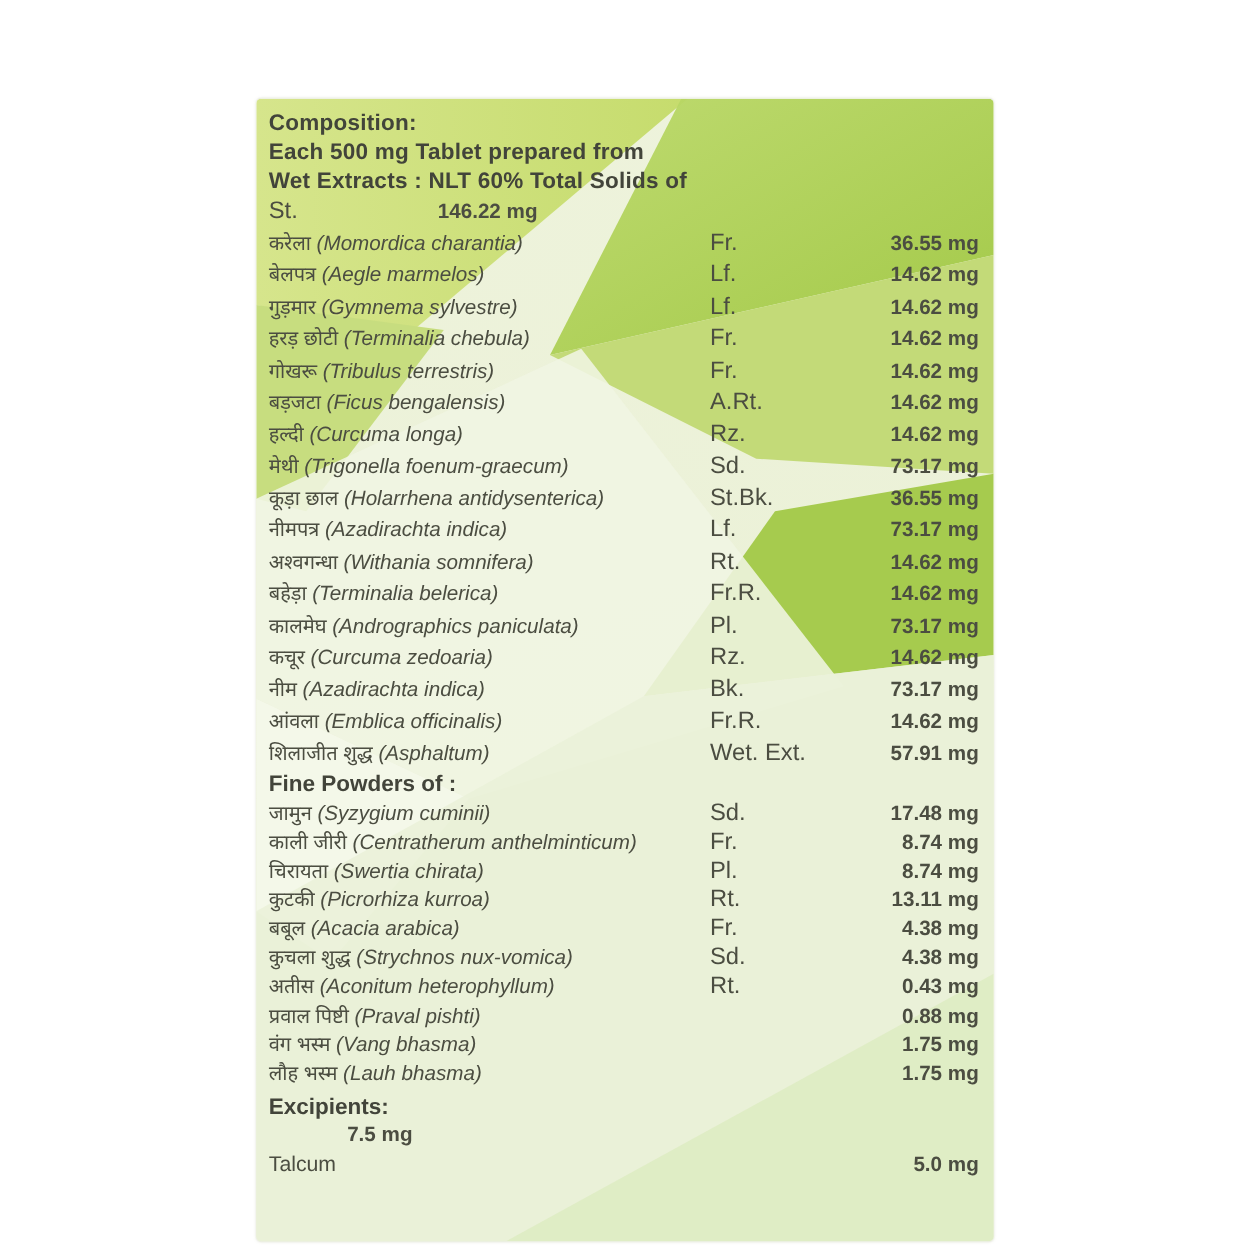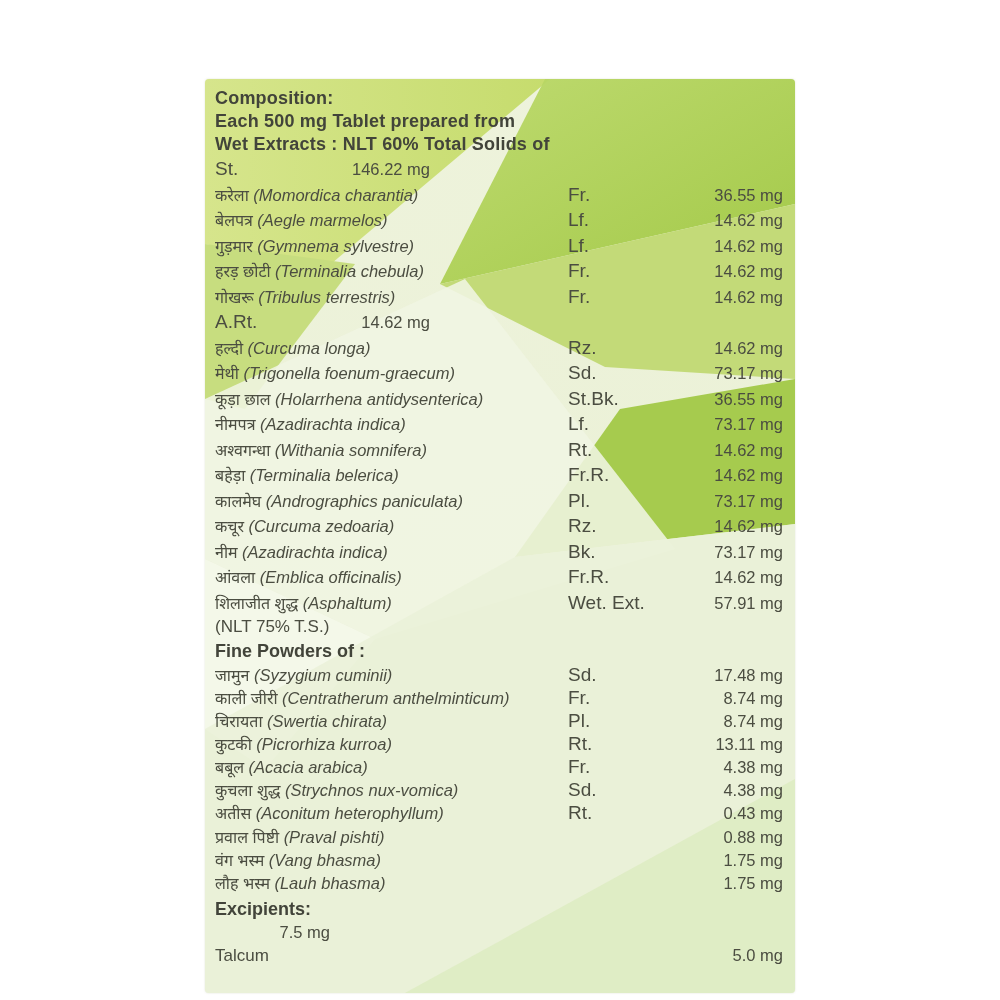--- a/index.html
+++ b/index.html
@@ -63,21 +63,21 @@
   #wet-rows .row { height: 25.5px; line-height: 25.5px; }
   #fine-rows .row, #mineral-rows .row, #excipient-rows .row { height: 23px; line-height: 23px; }
   #mineral-rows { margin-top: 2px; }
   .exc-head { margin-top: 2px; }
 
   .nm { flex: 1 1 auto; overflow: hidden; }
   .hi  { font-size: 16px; }
   .lat { font-style: italic; font-size: 16.5px; }
   .plain { font-size: 17px; }
   .pt  { width: 100px; text-align: left; font-size: 19px; flex: 0 0 auto; }
-  .amt { width: 115px; text-align: right; font-size: 16.5px; flex: 0 0 auto; }
+  .amt { width: 115px; text-align: right; font-size: 16.5px; flex: 0 0 auto; font-weight: bold; }
 </style>
 </head>
 <body>
 
 <div class="stage">
   <div class="label">
 
     <svg class="bg" viewBox="0 0 590 914" preserveAspectRatio="none" aria-hidden="true">
       <defs>
         <linearGradient id="gBright" x1="0" y1="0" x2="1" y2="1">
@@ -145,20 +145,21 @@
     <span class="amt">14.62 mg</span>
   </div>
 
   <div class="row">
     <span class="nm"><span class="hi">गोखरू</span> <span class="lat">(Tribulus terrestris)</span></span>
     <span class="pt">Fr.</span>
     <span class="amt">14.62 mg</span>
   </div>
 
   <div class="row">
+    <span class="nm"><span class="hi">बड़जटा</span> <span class="lat">(Ficus bengalensis)</span></span>
     <span class="pt">A.Rt.</span>
     <span class="amt">14.62 mg</span>
   </div>
 
   <div class="row">
     <span class="nm"><span class="hi">हल्दी</span> <span class="lat">(Curcuma longa)</span></span>
     <span class="pt">Rz.</span>
     <span class="amt">14.62 mg</span>
   </div>
 
@@ -216,21 +217,20 @@
     <span class="amt">14.62 mg</span>
   </div>
 
   <div class="row">
     <span class="nm"><span class="hi">शिलाजीत शुद्ध</span> <span class="lat">(Asphaltum)</span></span>
     <span class="pt">Wet. Ext.</span>
     <span class="amt">57.91 mg</span>
   </div>
 </div>
 
-      <div class="note">(NLT 75% T.S.)</div>
 
       <div class="hdr2">Fine Powders of :</div>
 
       <div id="fine-rows">
   <div class="row">
     <span class="nm"><span class="hi">जामुन</span> <span class="lat">(Syzygium cuminii)</span></span>
     <span class="pt">Sd.</span>
     <span class="amt">17.48 mg</span>
   </div>
 

